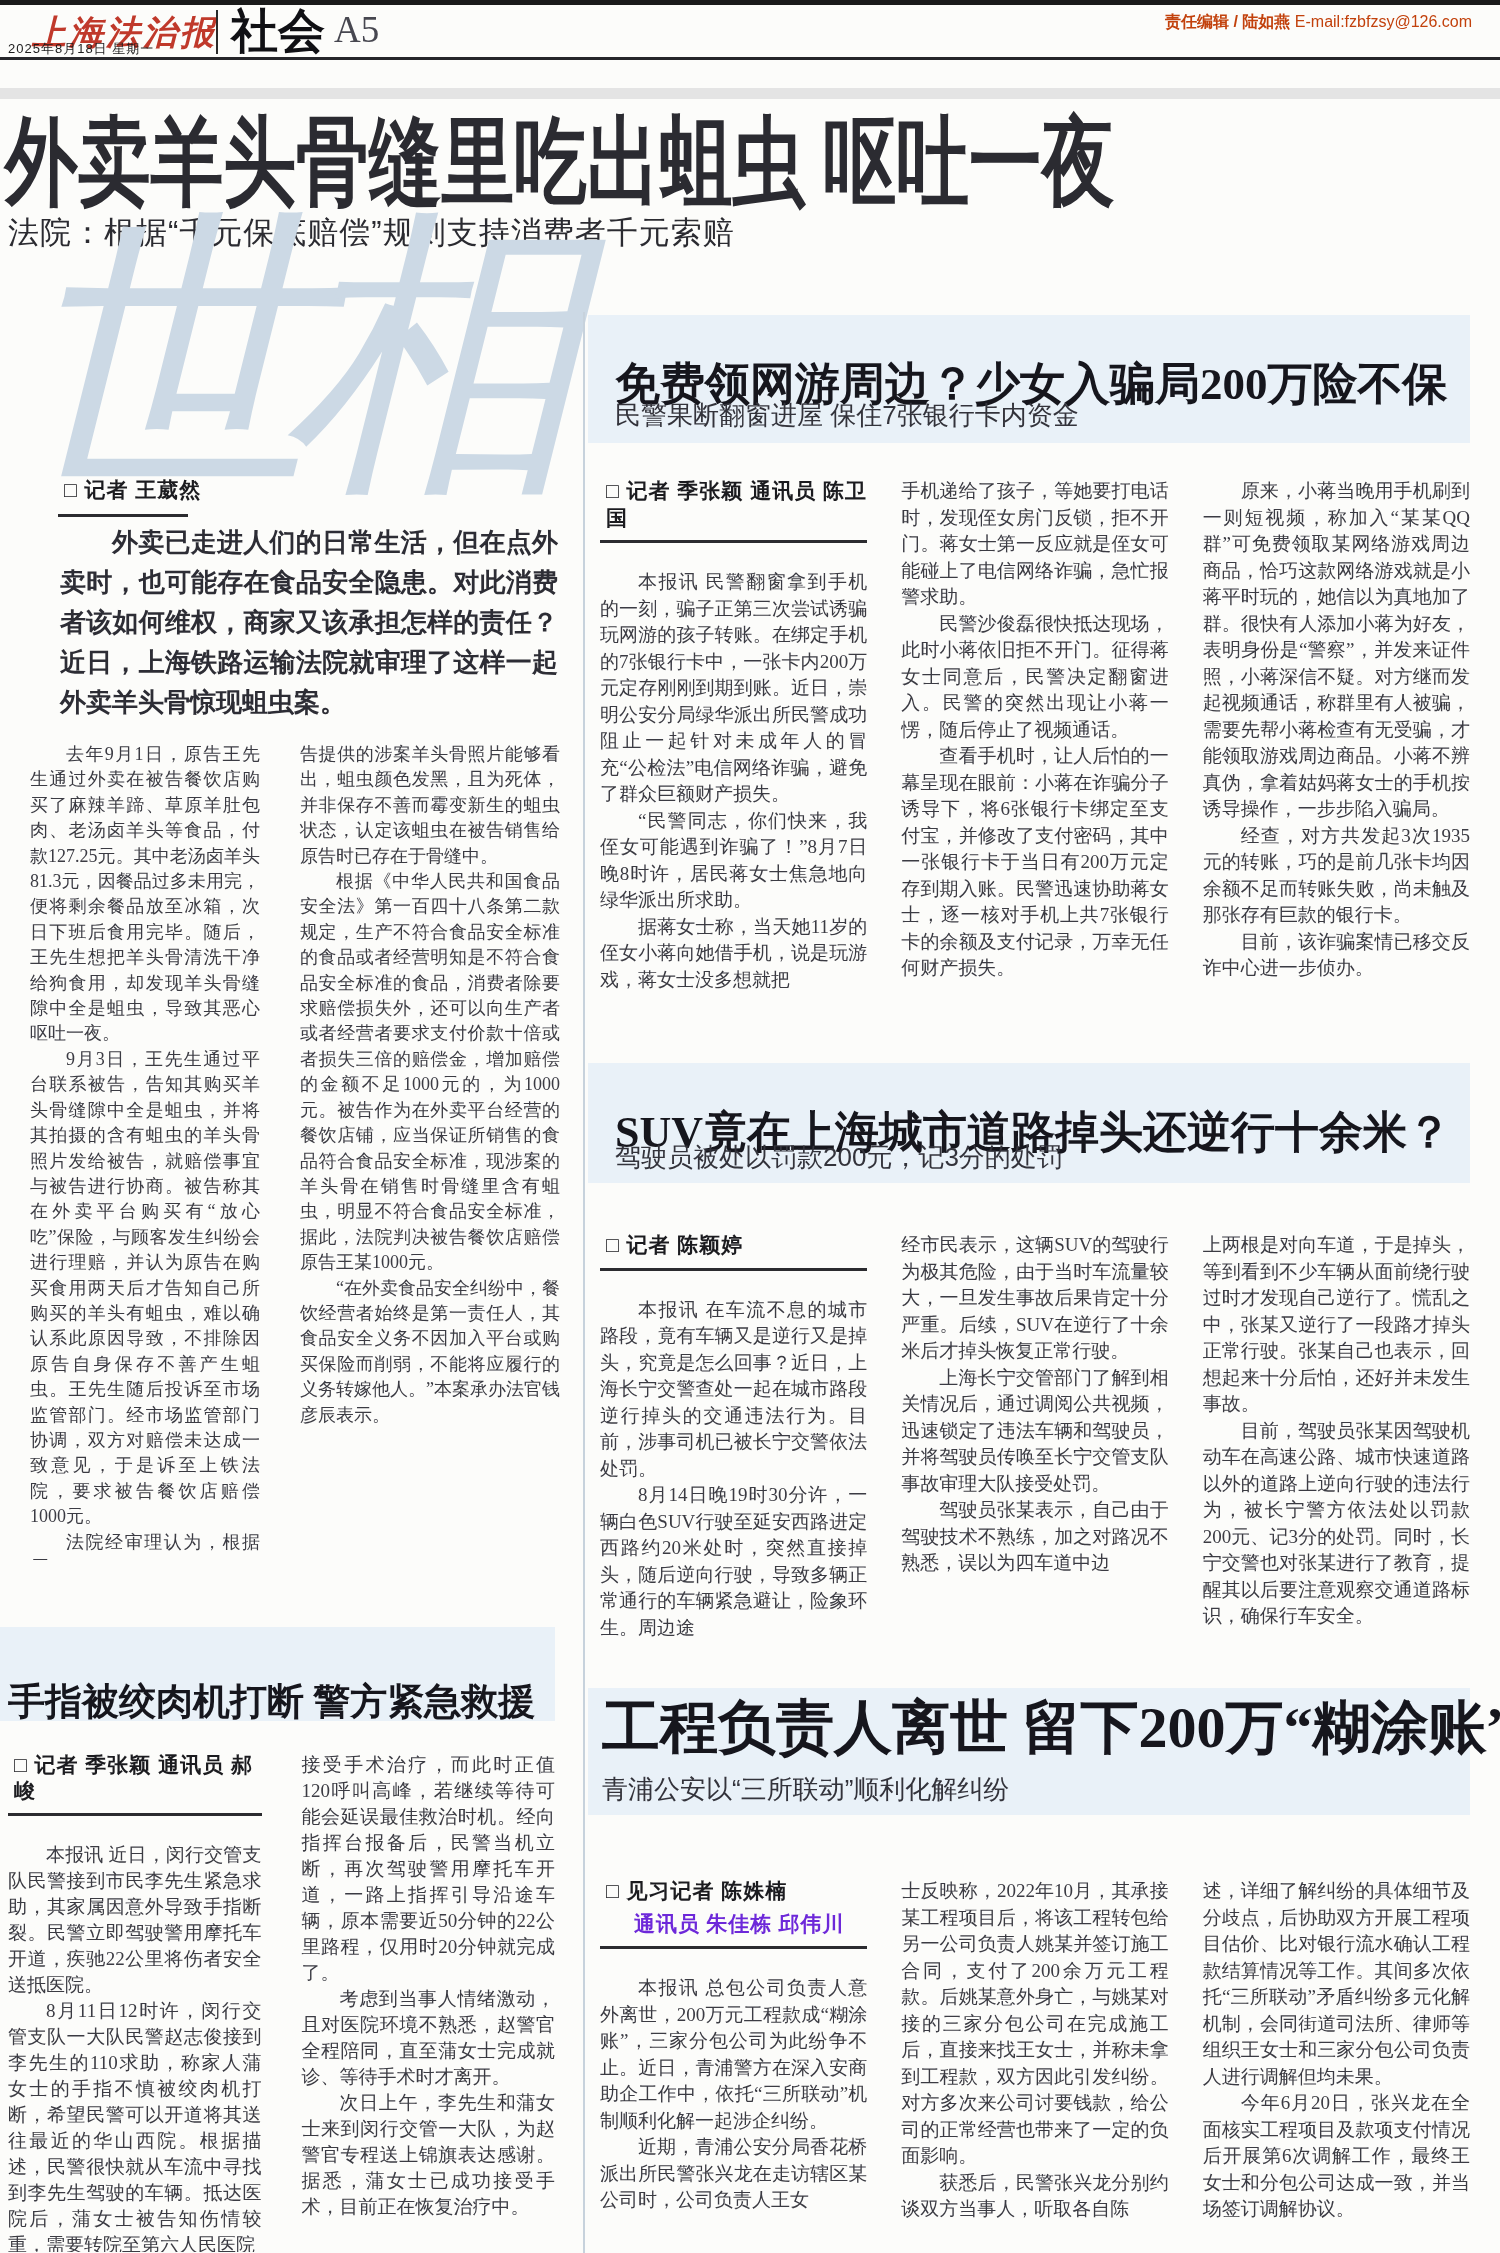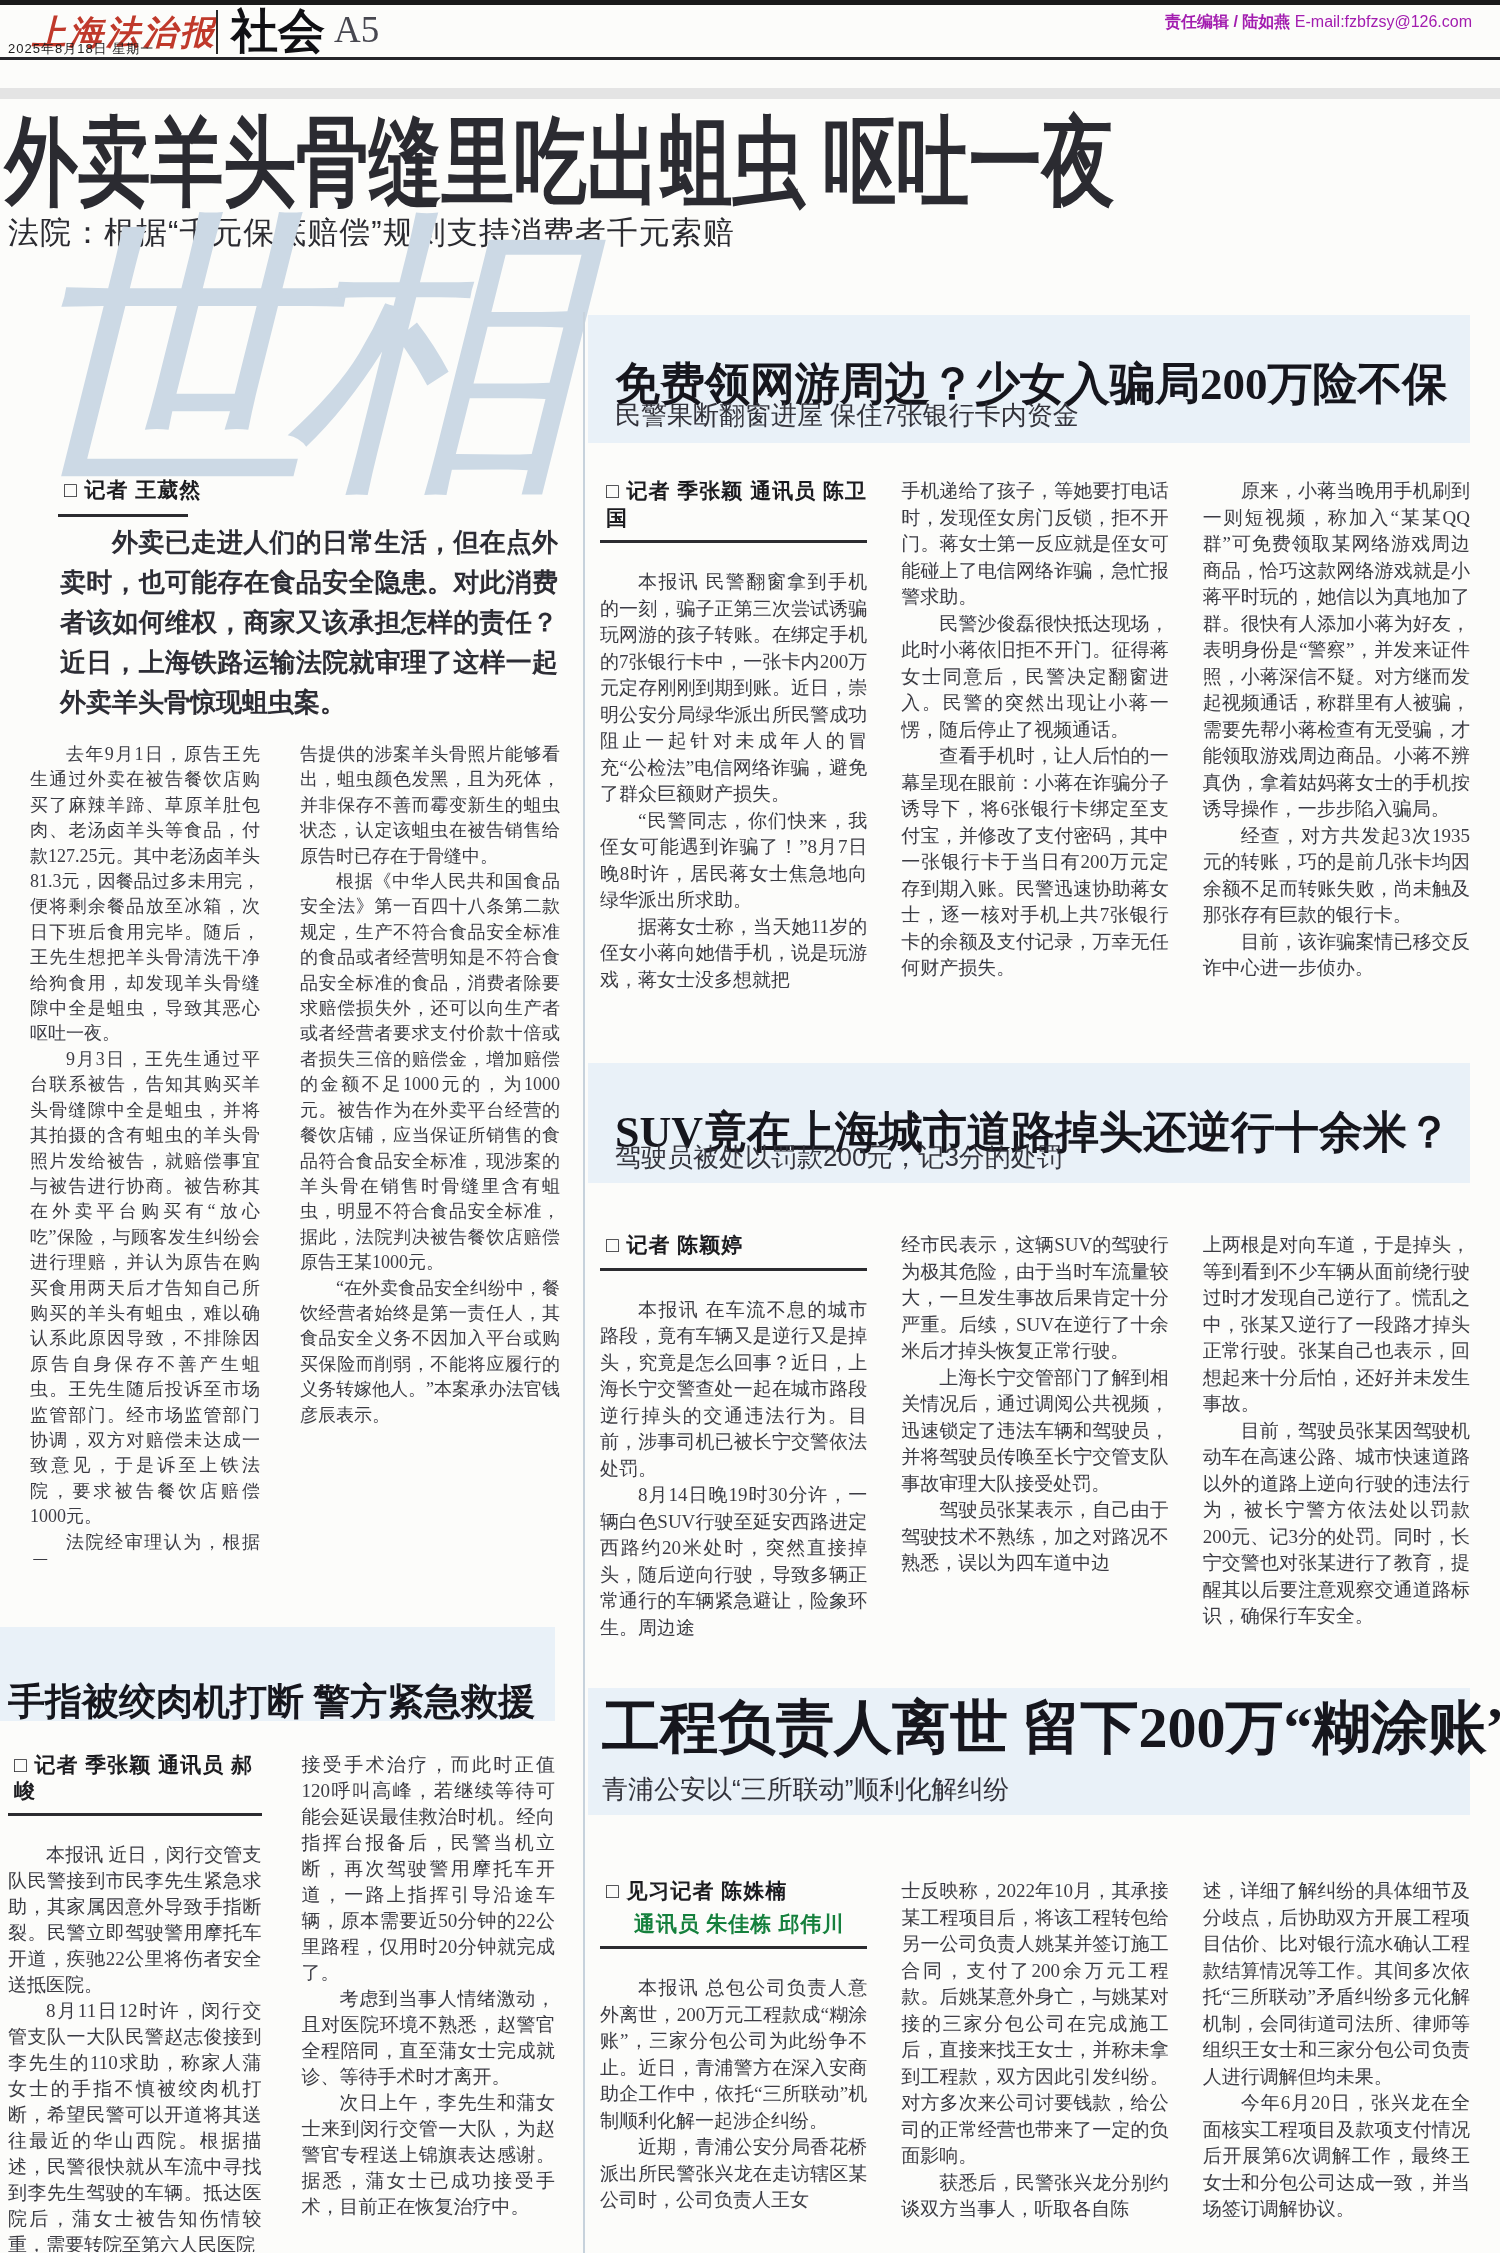--- a/index.html
+++ b/index.html
@@ -7,21 +7,21 @@
         font-family:"Liberation Serif",serif;color:#3b3b43;}
   .sans{font-family:"Liberation Sans",sans-serif;}
   .abs{position:absolute;}
   .topbar{left:0;top:0;width:1500px;height:5px;background:#1a1a1a;}
   .hdr-logo{left:32px;top:10px;font-size:34px;font-weight:bold;font-style:italic;
             color:#c0392b;letter-spacing:3px;}
   .hdr-date{left:8px;top:40px;font-size:13px;color:#1c1c1c;letter-spacing:1px;}
   .hdr-div{left:216px;top:10px;width:2px;height:44px;background:#2a2a2a;}
   .hdr-section{left:231px;top:0px;font-size:47px;font-weight:bold;color:#101014;}
   .hdr-pageno{left:334px;top:8px;font-size:37px;color:#474750;}
-  .hdr-editor{top:12px;right:28px;font-size:16px;color:#a21caf;}
+  .hdr-editor{top:12px;right:28px;font-size:16px;color:#c2410c;}
   .hdr-editor .b{font-weight:bold;}
   .hdr-rule{left:0;top:57px;width:1500px;height:3px;background:#26262a;}
   .grayband{left:0;top:88px;width:1500px;height:11px;background:#e4e4e4;}
   .headline{left:5px;top:98px;font-size:97px;font-weight:bold;color:#2b2b31;
             white-space:nowrap;transform:scaleX(.75);transform-origin:0 0;letter-spacing:0px;}
   .subheadline{left:8px;top:212px;font-size:31px;font-weight:500;color:#2b2b31;letter-spacing:1px;}
   .watermark{left:18px;top:208px;width:560px;font-size:300px;line-height:300px;color:#ccd9e5;
              font-style:italic;letter-spacing:-38px;z-index:0;white-space:nowrap;}
   .byline{font-size:21px;font-weight:bold;color:#1b1b1f;letter-spacing:1px;padding-left:6px;}
   .byrule{height:3px;background:#2b2b2f;margin-top:9px;}
@@ -57,21 +57,21 @@
   
   .body3{width:870px;gap:34px;font-size:19px;line-height:26.5px;overflow:hidden;}
   .body3 > div{flex:1;}
   .scam-body{left:600px;top:478px;height:512px;}
   .suv-body{left:600px;top:1232px;height:430px;}
   .proj-body{left:600px;top:1878px;height:375px;}
   .fin-body{left:8px;top:1752px;width:547px;height:500px;gap:40px;font-size:19px;
             line-height:26px;overflow:hidden;}
   .fin-body > div{flex:1;}
   .col .bl-wrap{margin-bottom:26px;}
-  .proj-byline2{font-size:21px;font-weight:bold;color:#15803d;letter-spacing:1px;
+  .proj-byline2{font-size:21px;font-weight:bold;color:#6d28d9;letter-spacing:1px;
                 margin-top:6px;padding-left:34px;}
 </style>
 </head>
 <body>
 
 <div id="page">
   <div class="abs topbar"></div>
 
   <div class="abs hdr-logo">上海法治报</div>
   <div class="abs hdr-date sans">2025年8月18日 星期一</div>

